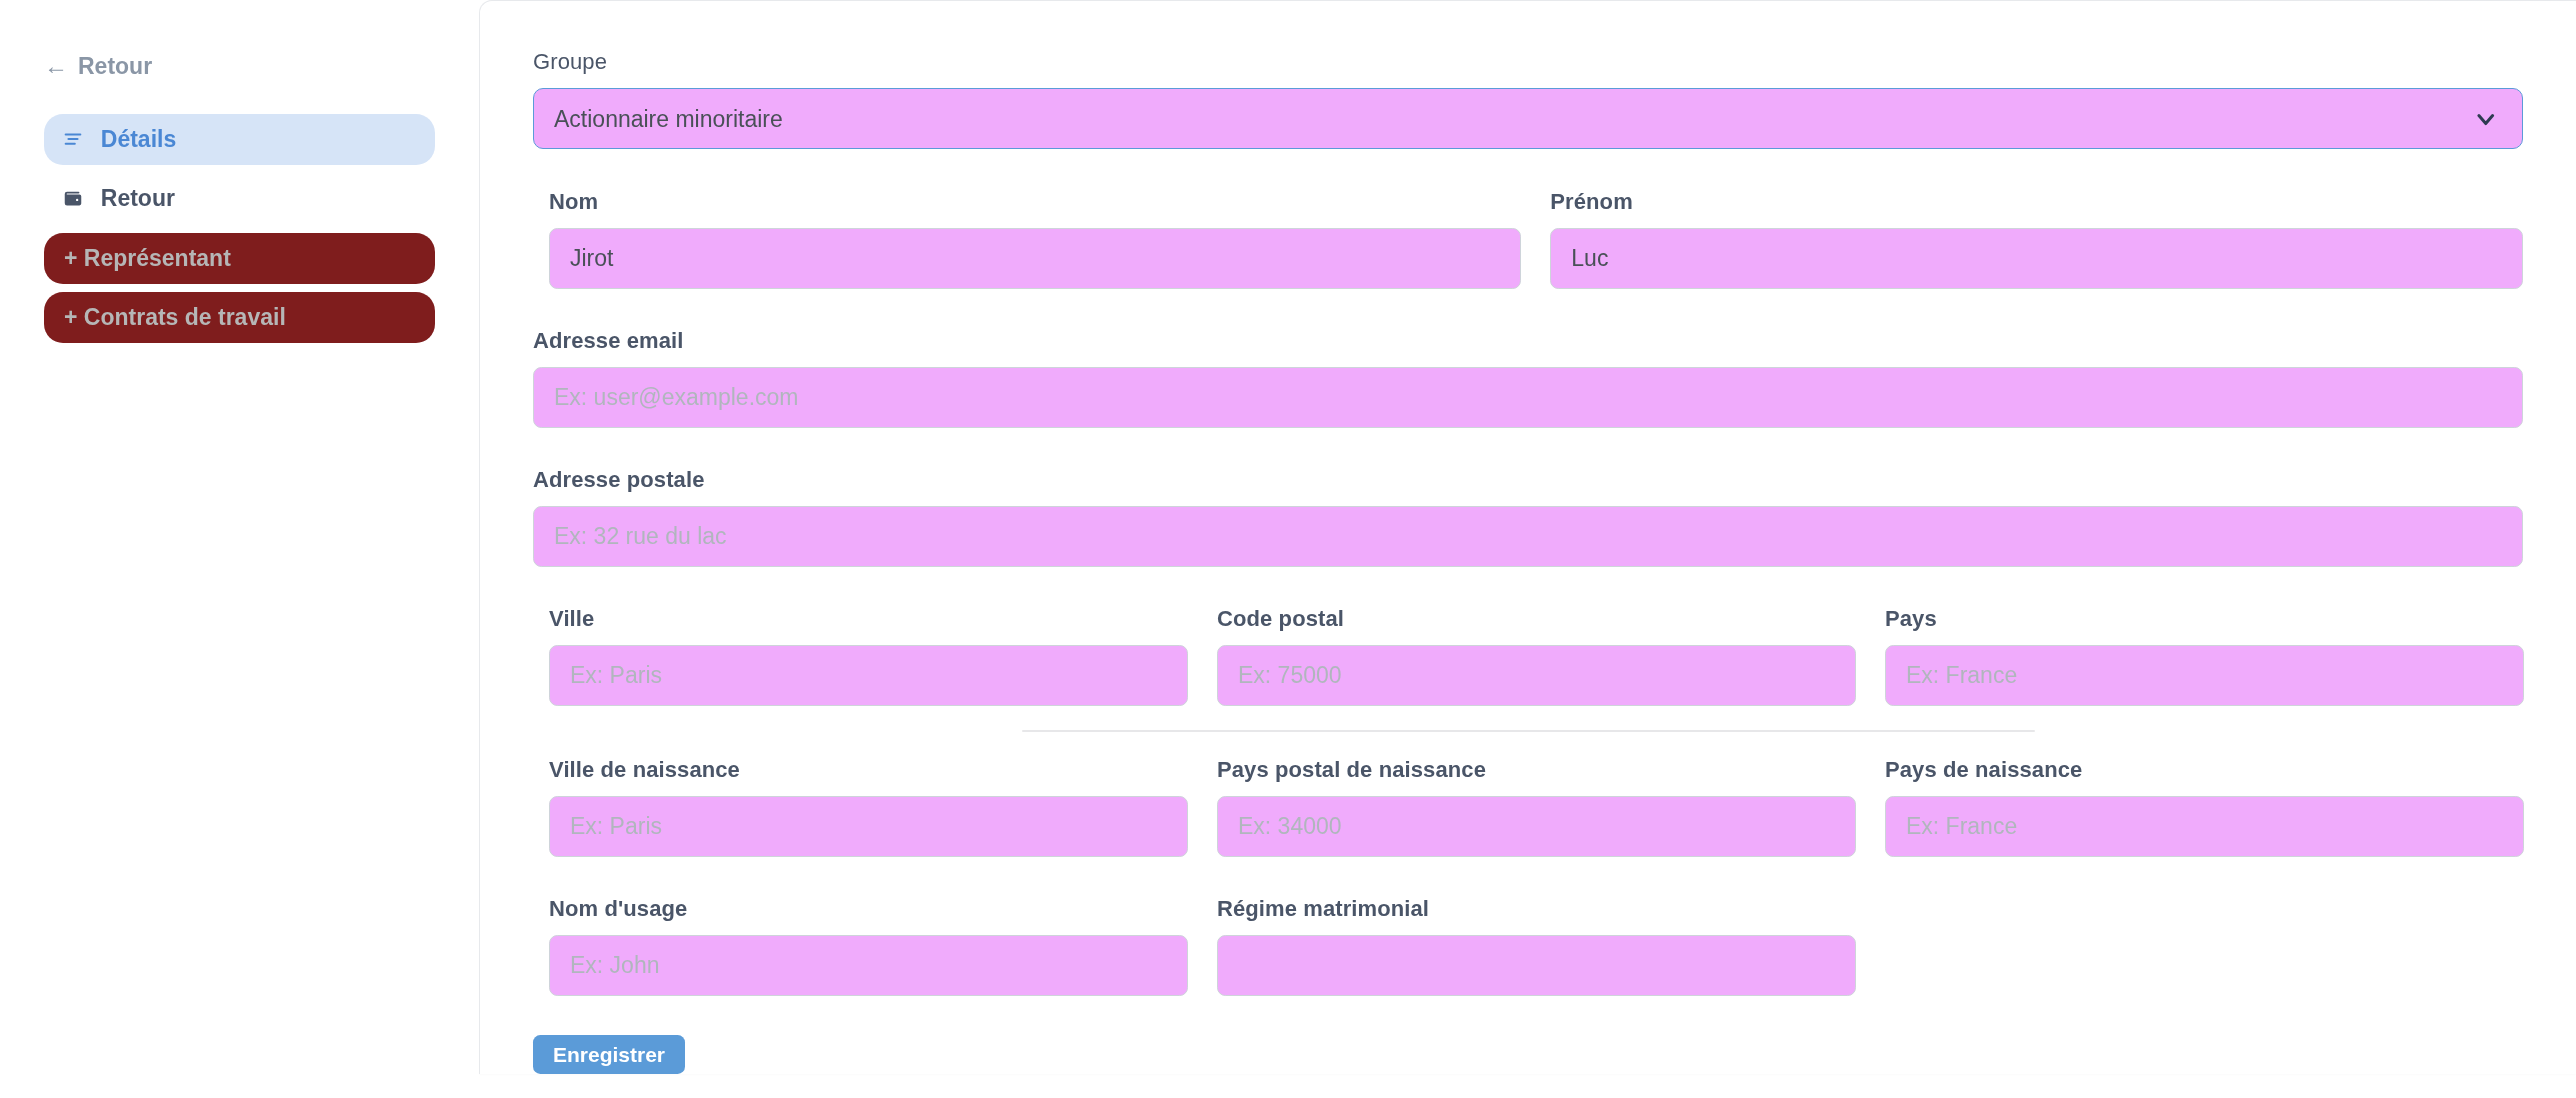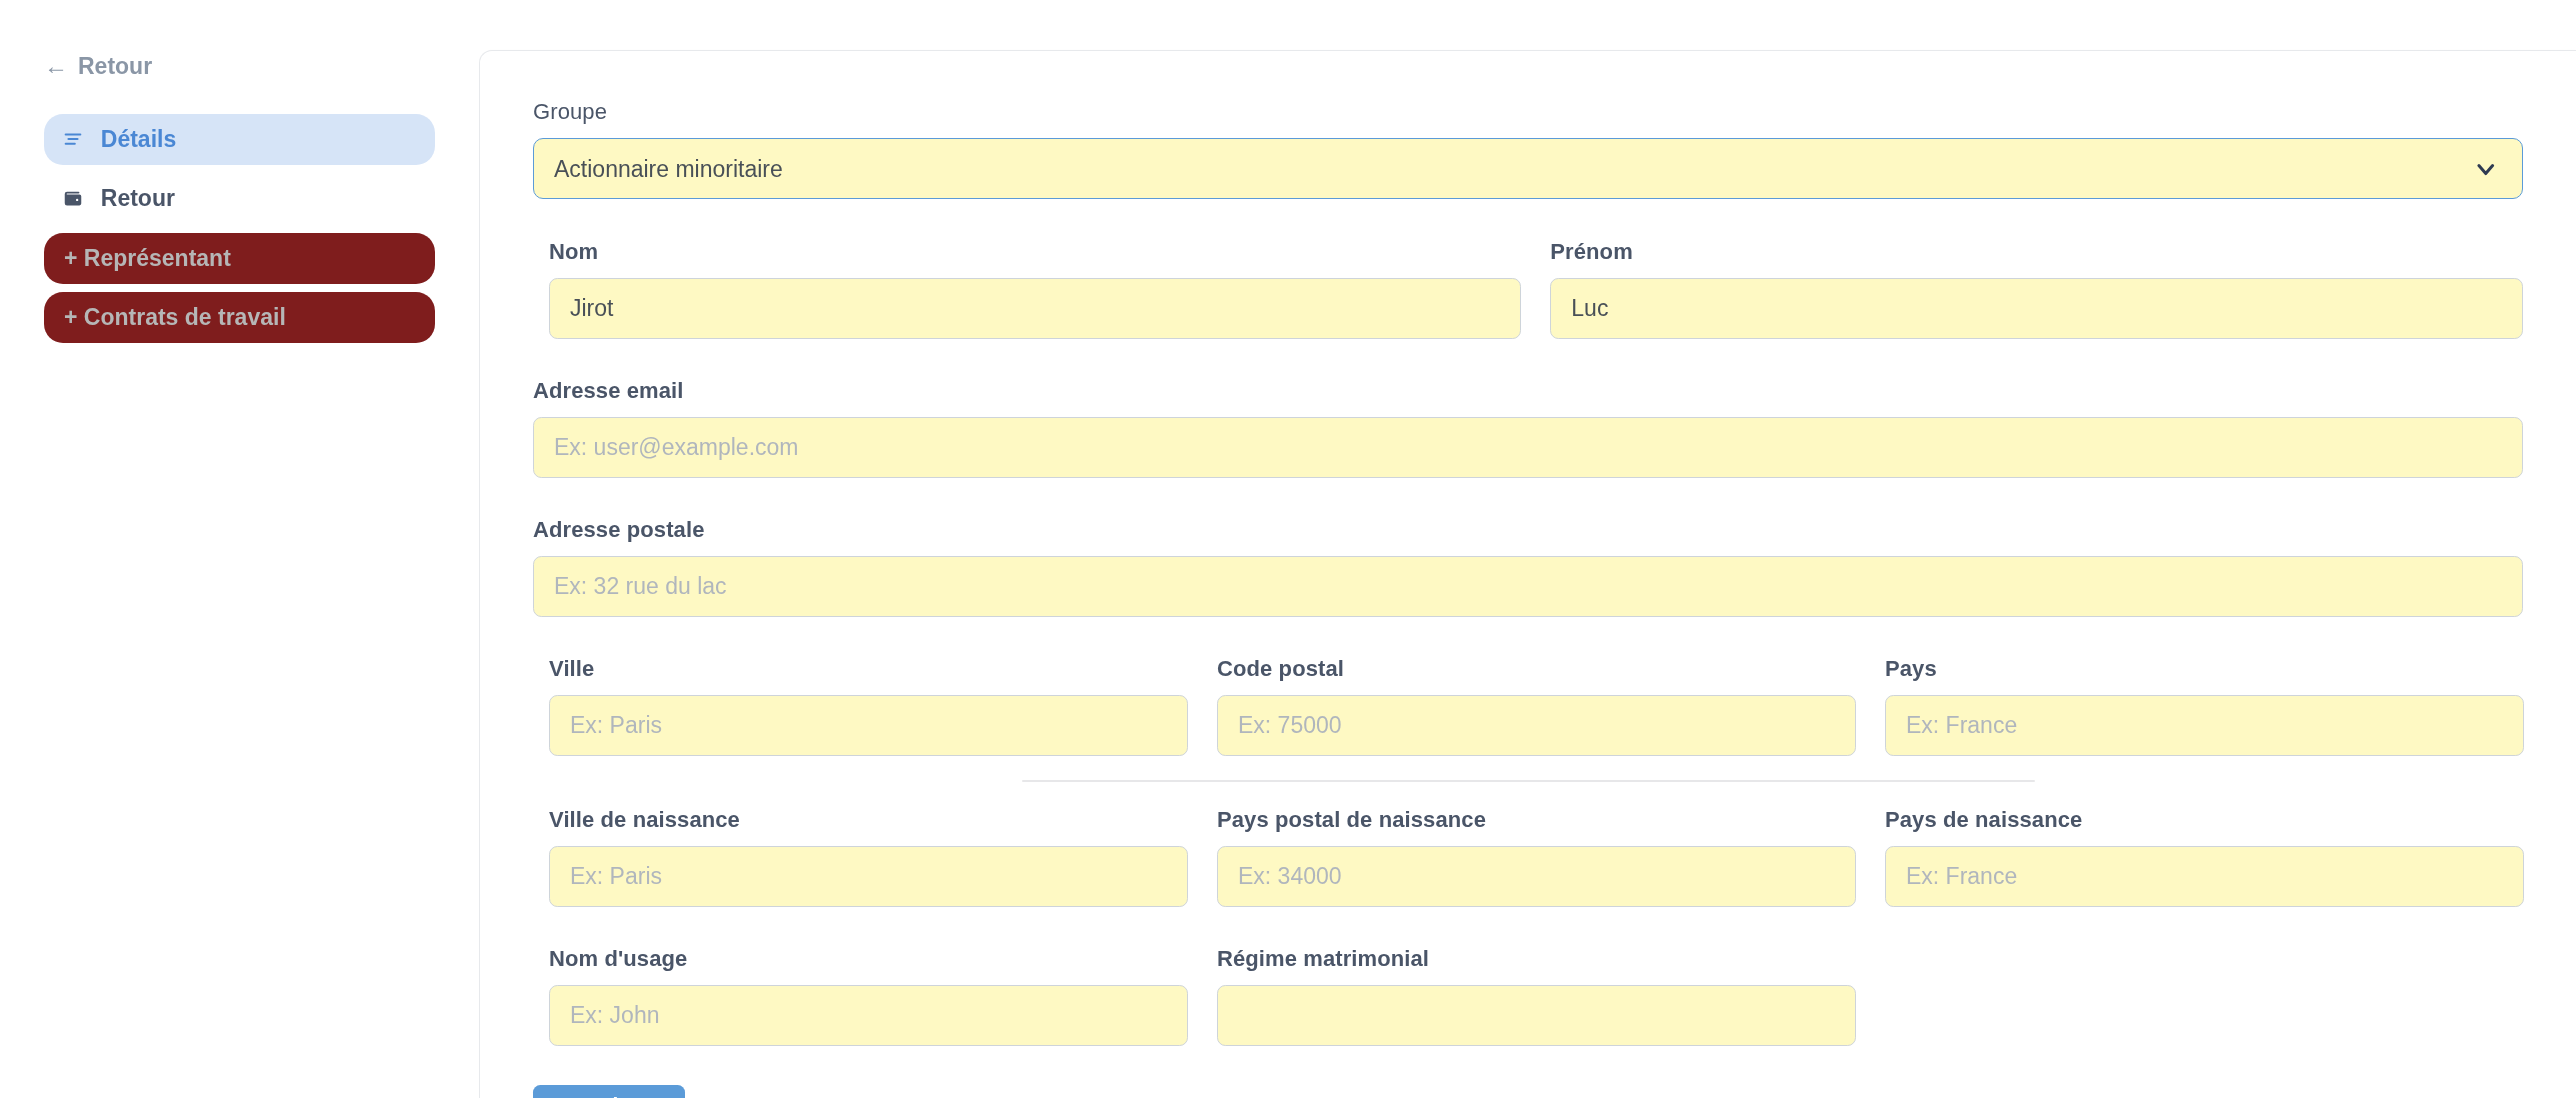--- a/index.html
+++ b/index.html
@@ -80,21 +80,20 @@
     color: #b6b6b6;
     font-weight: 600;
     padding-left: 20px;
   }
   .nav-item .ico { display: flex; align-items: center; }
 
   
   .content {
     flex: 1 1 auto;
     height: 1098px;
-    padding-top: 50px;
     padding-left: 0;
   }
   .card {
     background: #ffffff;
     border: 0.9px solid #e7e9ec;
     border-right: none;
     border-bottom: none;
     border-top-left-radius: 13px;
     min-height: 1048px;
     padding: 48px 53px 0 53px;
@@ -109,21 +108,21 @@
     margin-bottom: 13px;
     letter-spacing: 0.1px;
   }
   .field-label.normal { font-weight: 400; }
 
   .ctrl {
     width: 100%;
     height: 61px;
     border: 0.9px solid #ced4da;
     border-radius: 8.3px;
-    background: #fef9c3;
+    background: #f0abfc;
     padding: 0 20px;
     font-size: 23px;
     color: #495057;
     font-family: "Liberation Sans", sans-serif;
     outline: none;
   }
   .ctrl::placeholder { color: #b0b6bd; }
 
   .select-wrap { position: relative; }
   .ctrl.select {

